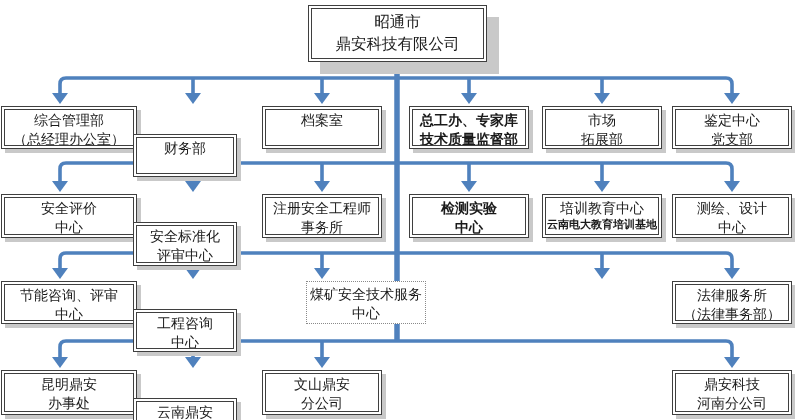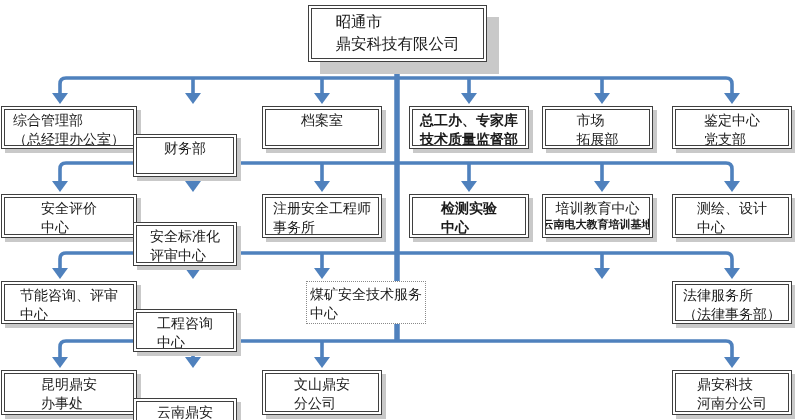--- a/index.html
+++ b/index.html
@@ -18,20 +18,21 @@
     border:1px solid #3f3f3f;
     padding:2px;
     box-shadow:4px 4px 0 #c9c9c9;
   }
   .node .inner{
     box-sizing:border-box;
     width:100%;height:100%;
     border:1px solid #3f3f3f;
     display:flex;flex-direction:column;
     align-items:center;justify-content:flex-start;
+    text-align:center;
     overflow:hidden;
   }
   .lbl{
     white-space:pre-line;
     font-size:14px;
     line-height:18.5px;
     color:#1a1a1a;
     padding-top:1px;
   }
   .sublbl{
@@ -45,21 +46,21 @@
   .root{left:308px;top:5px;width:179px;height:57px;box-shadow:12px 12px 0 #c9c9c9;}
   .root .lbl{font-size:15.5px;line-height:22px;padding-top:2px;}
   
   .dotted{border:1.5px dotted #8a8a8a;box-shadow:none;padding:2px;margin-left:44px;}
   .dotted .inner{border:none;}
   
   .c1{left:1px;width:136px;}
   .c2{left:133px;width:104px;margin-top:28px;}
   .c3{left:262px;width:120px;}
   .c4{left:409px;width:120px;font-weight:bold;}
-  .c5{left:542px;width:111px;}
+  .c5{left:542px;width:120px;}
   .c6{left:672px;width:120px;}
   
   .r2{top:106px;height:43px;}
   .r3{top:194px;height:44px;}
   .r4{top:281px;height:43px;}
   .r5{top:370px;height:45px;}
 </style>
 </head>
 <body>
 

